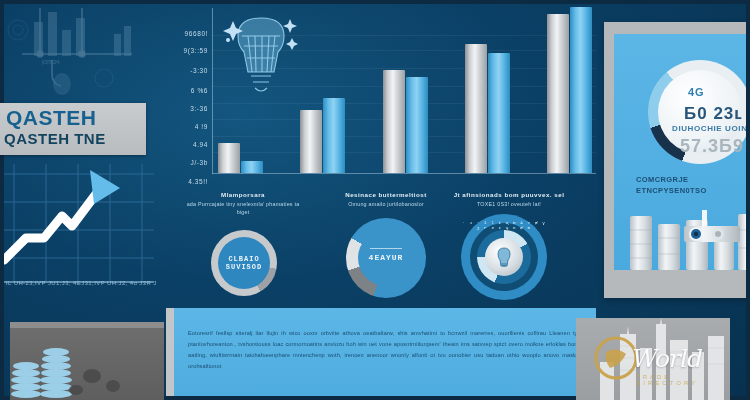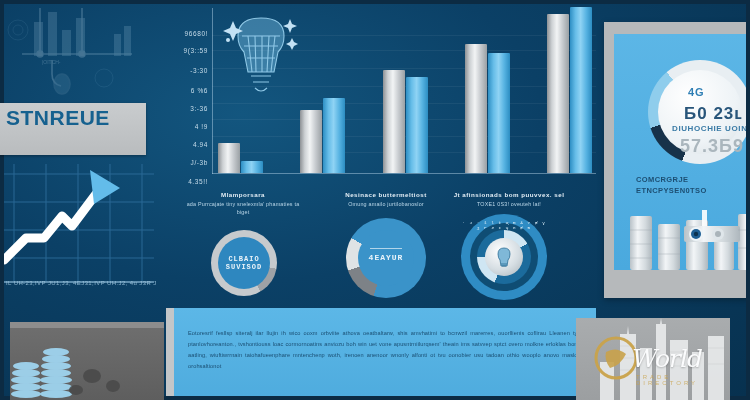--- a/index.html
+++ b/index.html
@@ -129,21 +129,22 @@
         <g stroke="#9fd1ec" stroke-width=".7" fill="none" opacity=".45">
           <circle cx="14" cy="26" r="10"></circle>
             <circle cx="14" cy="26" r="5"></circle>
           <circle cx="100" cy="74" r="9"></circle>
         </g>
         <text x="38" y="60" font-size="5" fill="#cfe9f8" opacity=".8">|OITCH-</text>
       </svg>
     </div>
 
     <div class="title-banner">
-      <div class="t1">STNREUE</div>
+      <div class="t1">QASTEH</div>
+      <div class="t2">QASTEH TNE</div>
     </div>
 
     <div class="trend-box">
       <svg width="160" height="150" viewBox="0 0 160 150">
         <g stroke="#2e6e9c" stroke-width="1" opacity=".85">
           <path d="M0 10 H150 M0 38 H150 M0 66 H150 M0 94 H150 M0 118 H150"></path>
           <path d="M10 0 V118 M42 0 V118 M74 0 V118 M106 0 V118 M138 0 V118"></path>
         </g>
         <path d="M0 96 L22 74 L40 74 L58 52 L68 62 L92 30 L105 24" stroke="#ffffff" stroke-width="9" fill="none" stroke-linejoin="round" stroke-linecap="round"></path>
         <path d="M86 6 L116 24 L90 40 Z" fill="#63bcea"></path>

